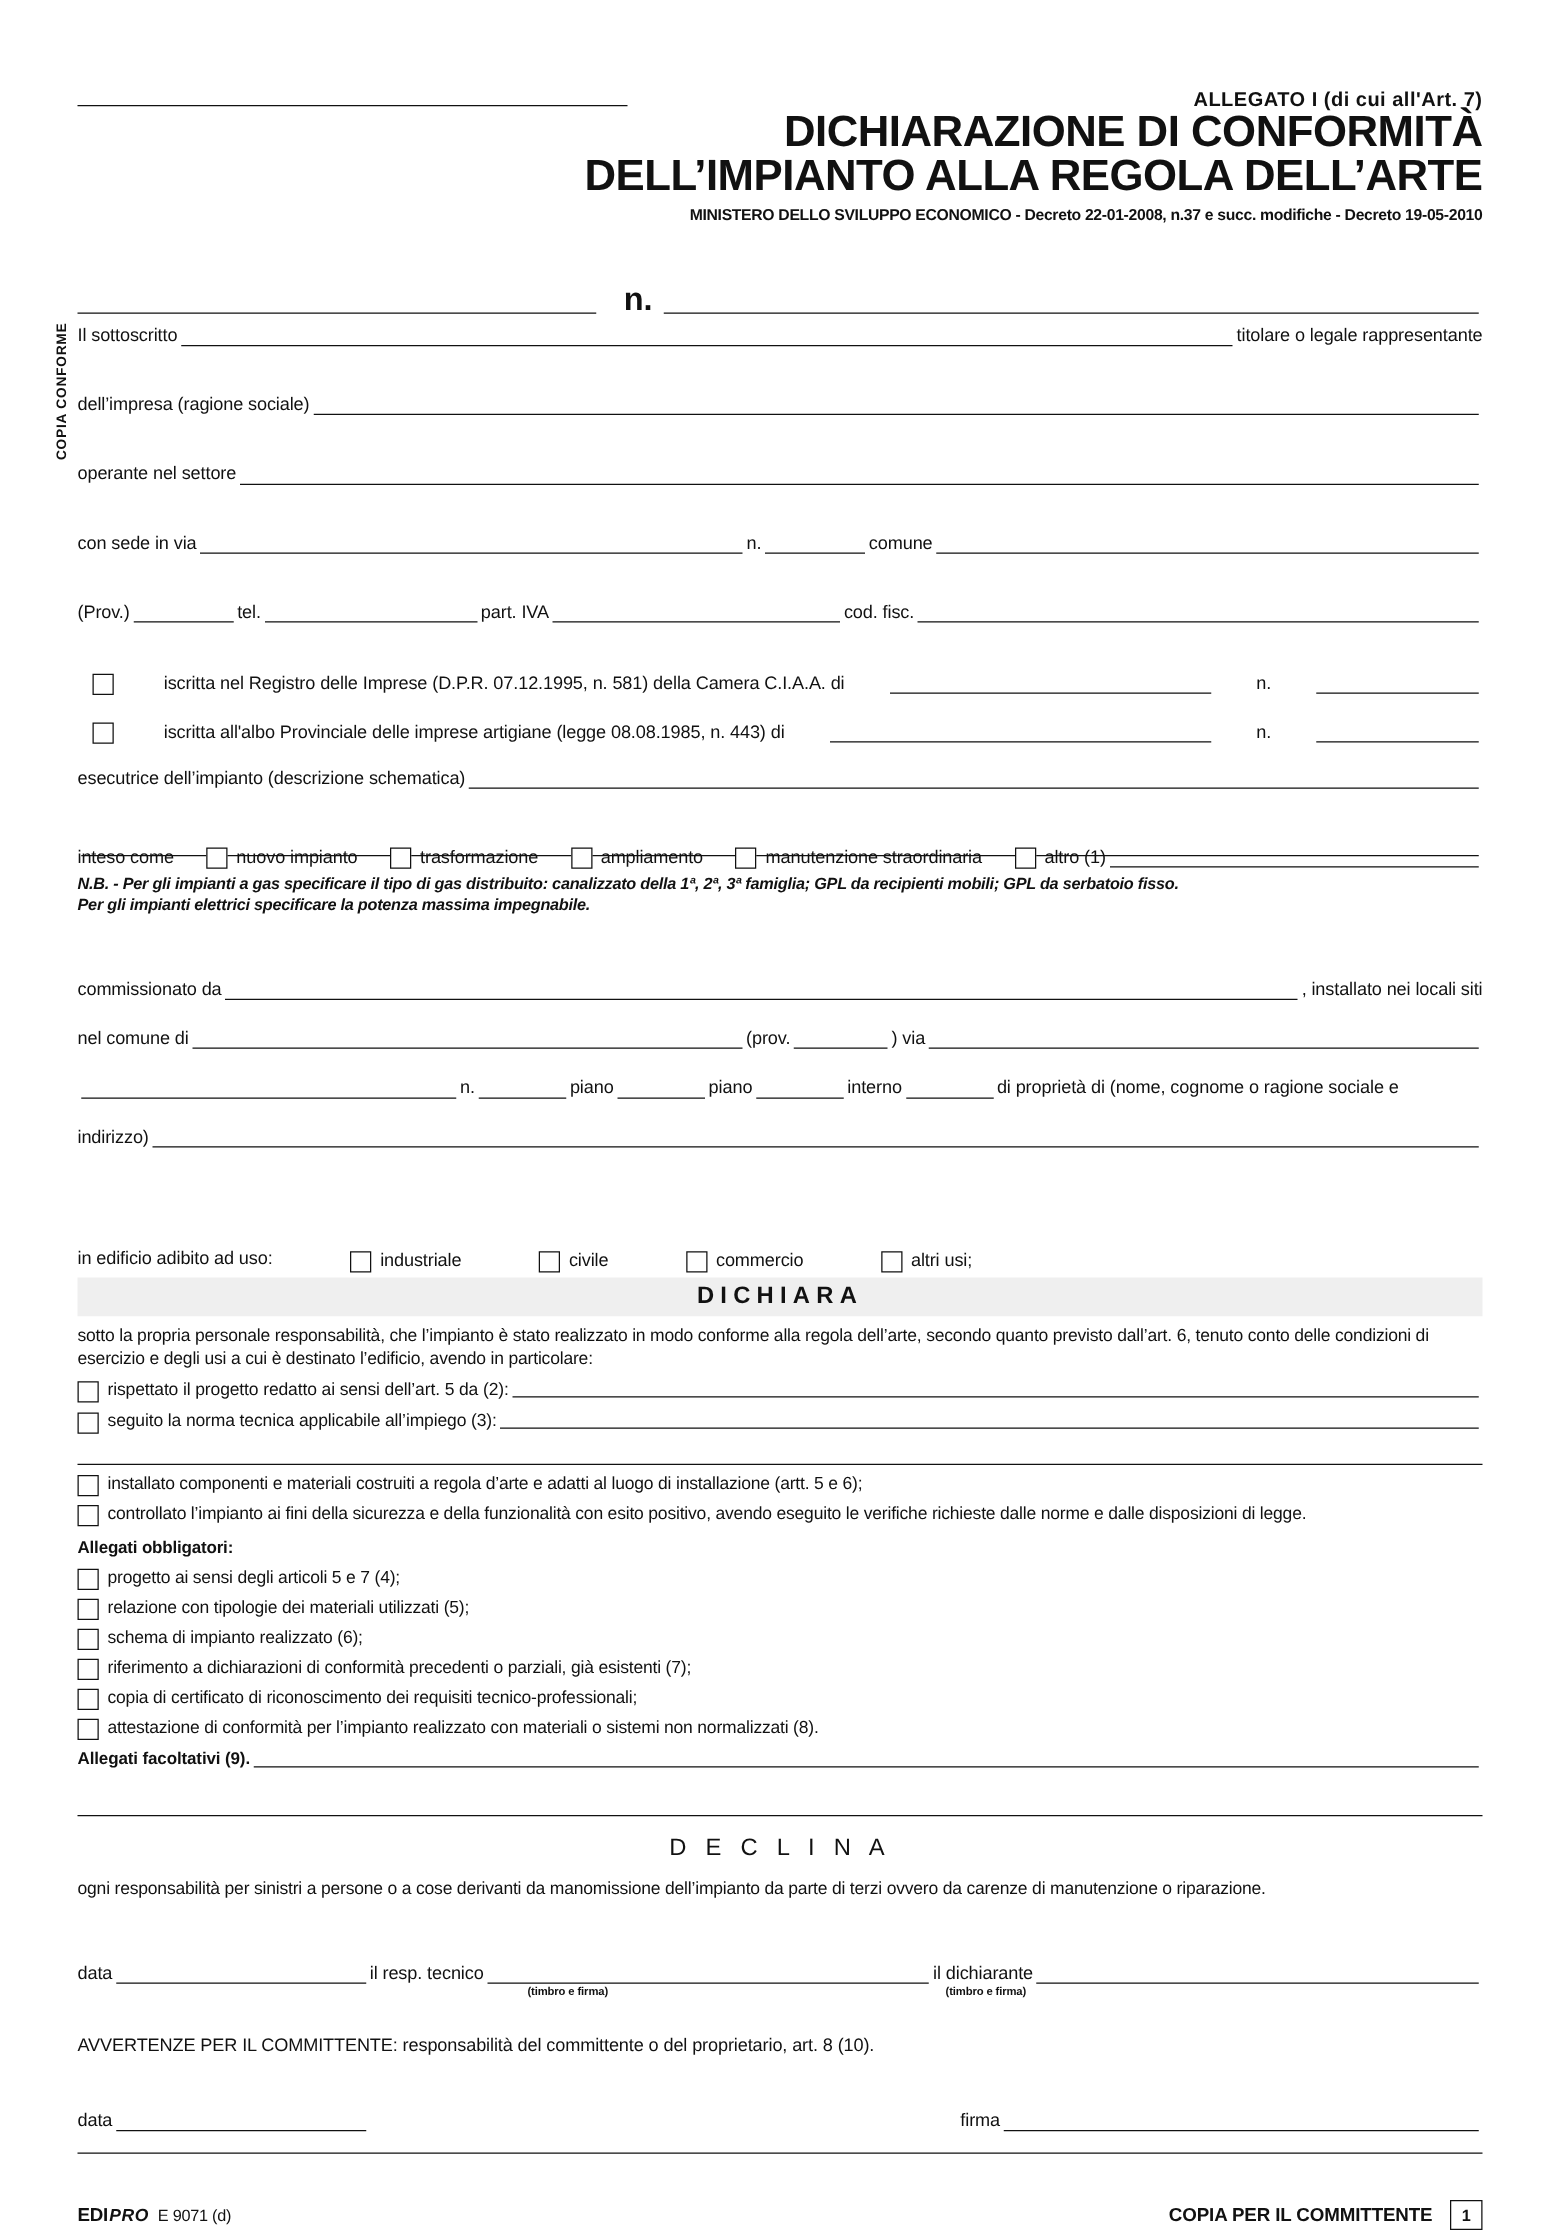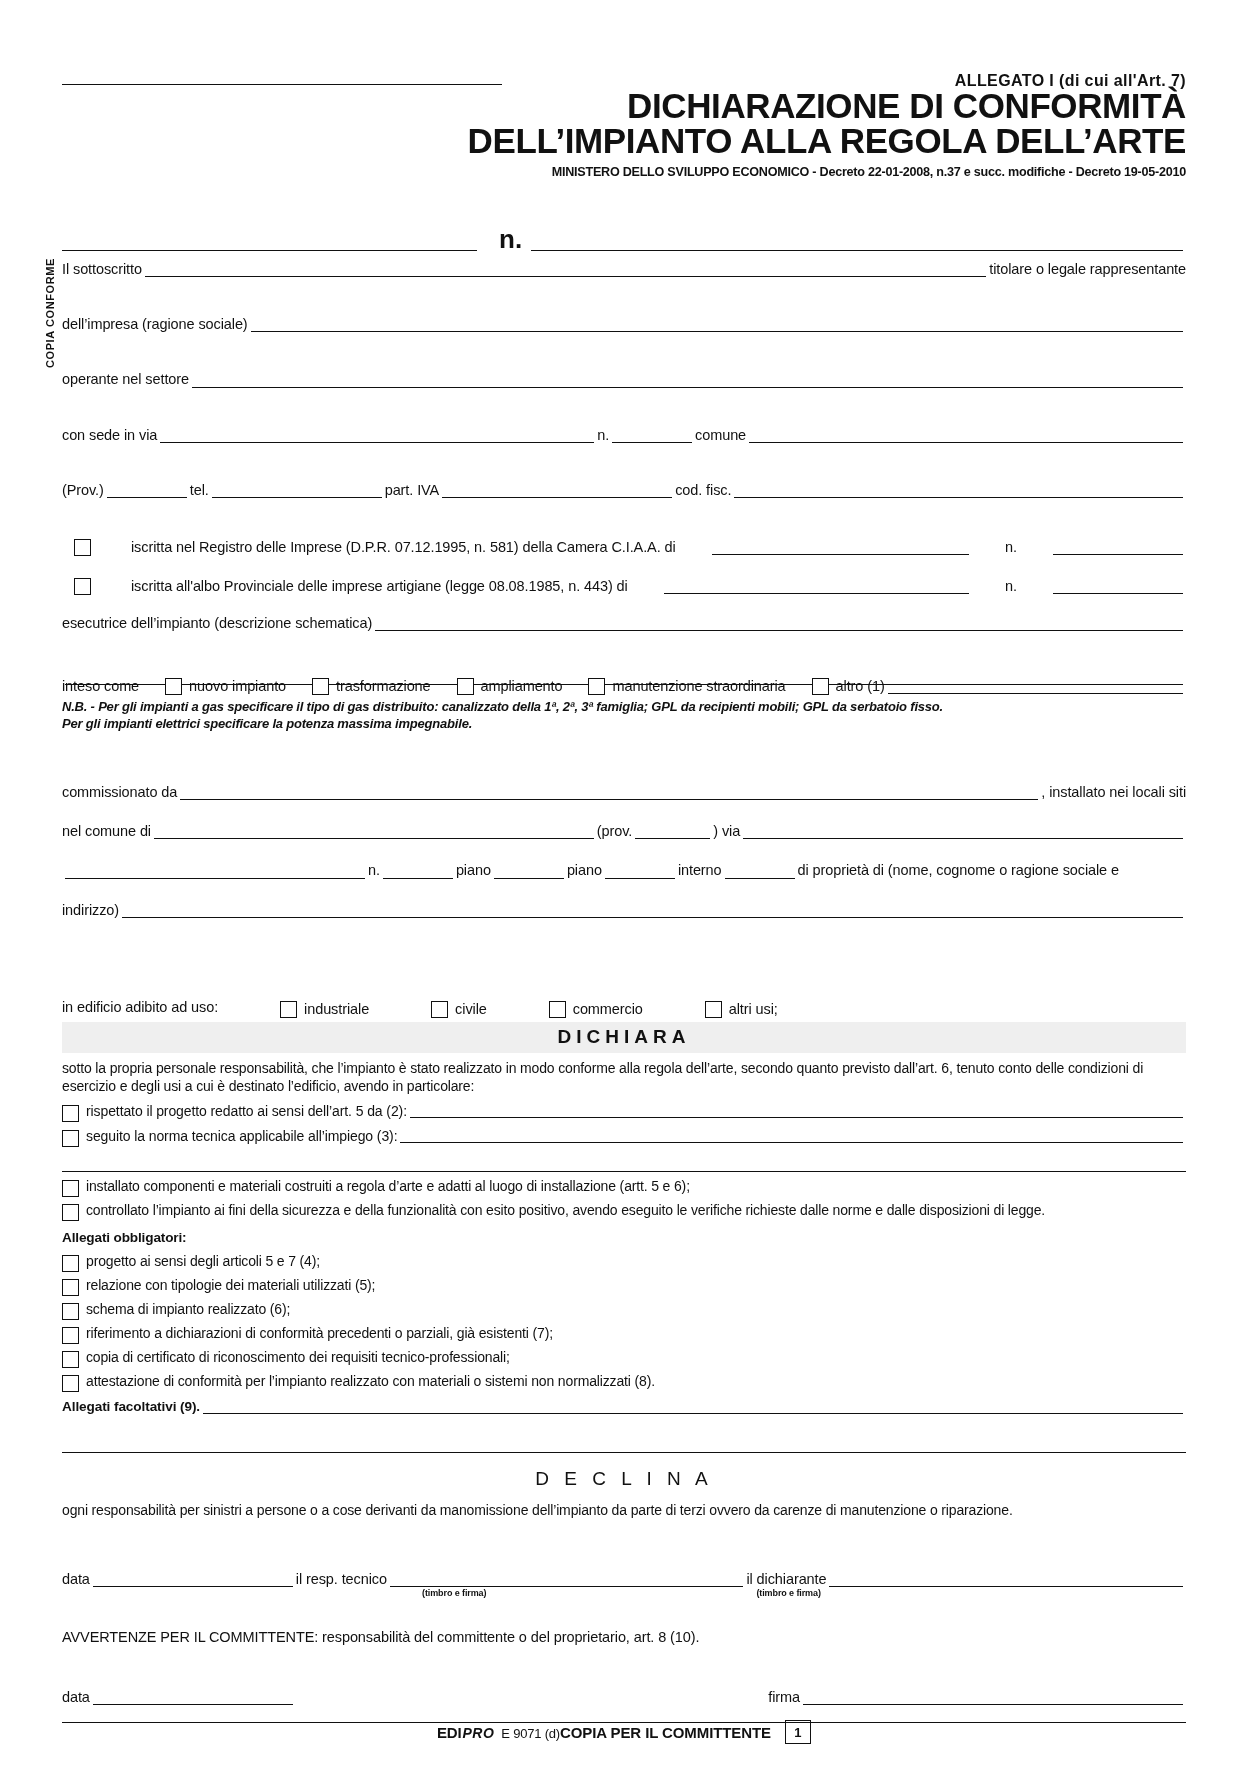--- a/index.html
+++ b/index.html
@@ -294,24 +294,24 @@
     display: flex;
     align-items: flex-end;
   }
   #rule-footer {
     top: 1722px;
   }
   .footer {
     position: absolute;
     left: 62px;
     right: 55px;
-    top: 1720px;
+    top: 1760px;
     display: flex;
     align-items: center;
-    justify-content: center;
+    justify-content: space-between;
   }
   .brand {
     font-size: 13px;
     font-weight: bold;
     letter-spacing: -0.2px;
     display: flex;
     align-items: baseline;
   }
   .brand .edi { font-weight: bold; font-size: 15px; }
   .brand .pro {

